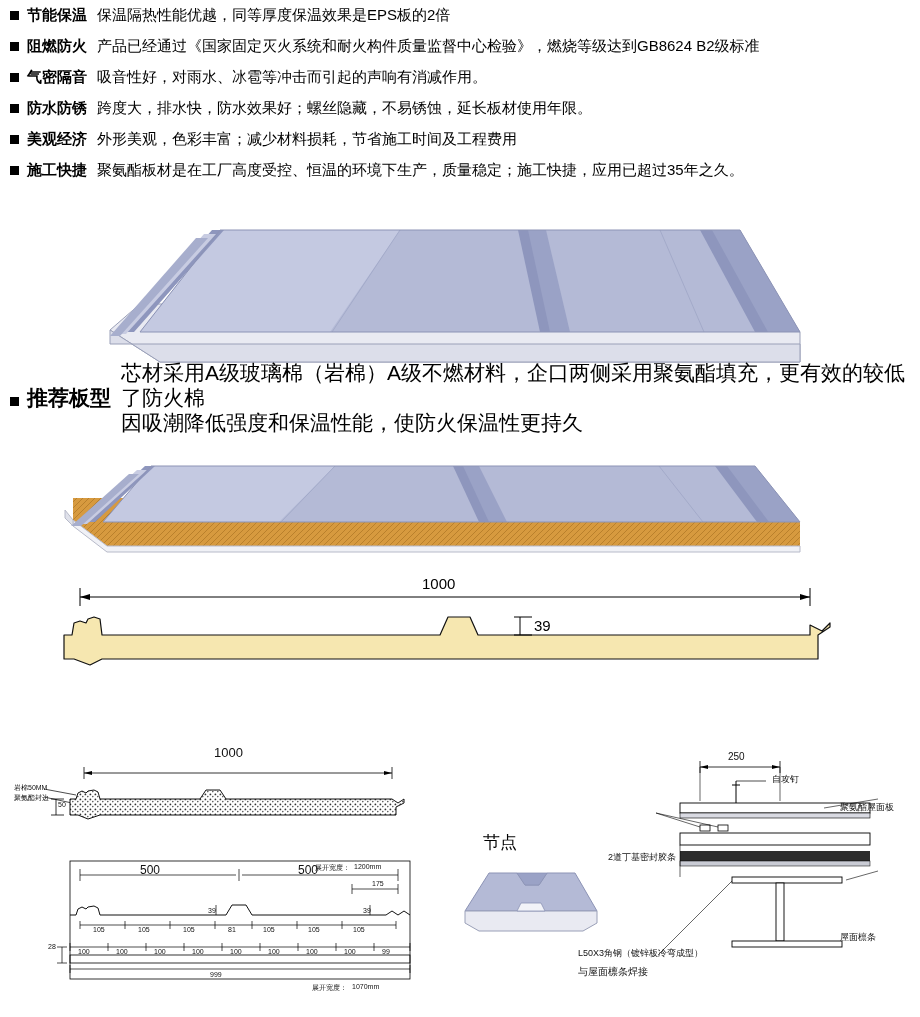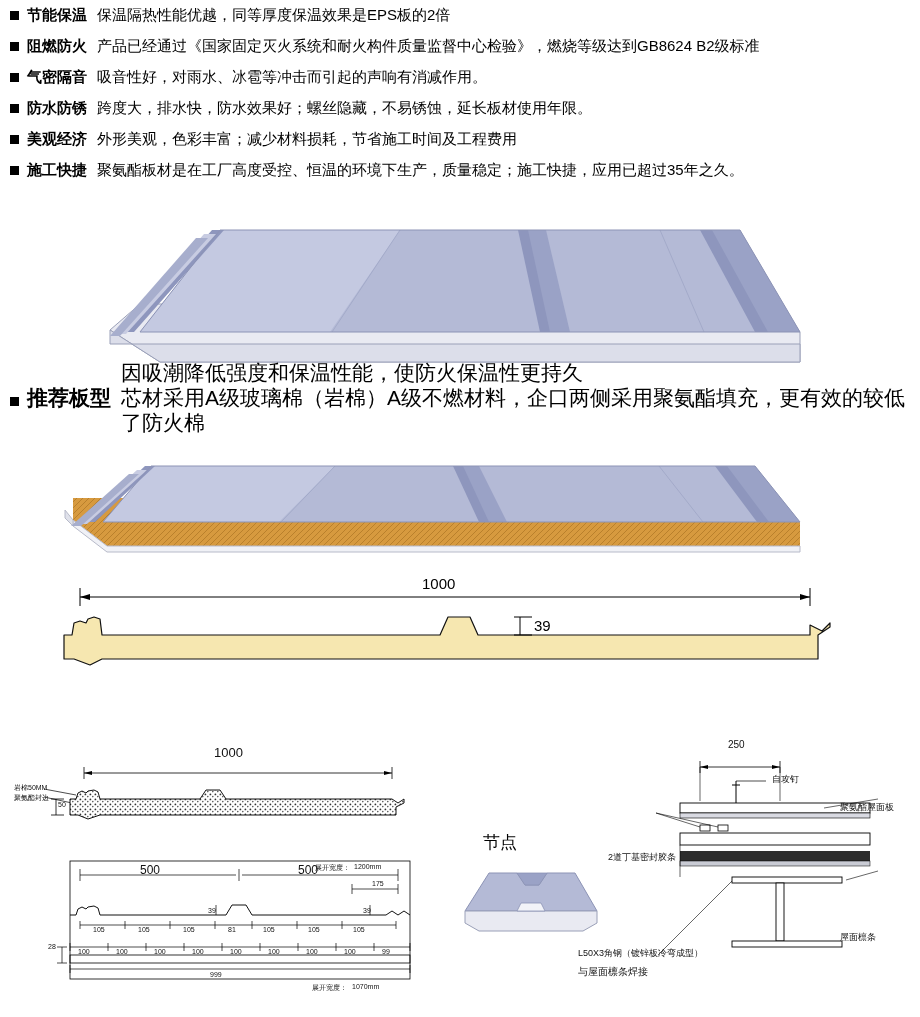--- a/index.html
+++ b/index.html
@@ -181,22 +181,22 @@
   <line x1="560" y1="18" x2="604" y2="120" stroke="#a3aac9" stroke-width="1"></line>
 
   <polygon points="120,18 640,18 700,120 40,120" fill="none" stroke="#8c93b5" stroke-width="1"></polygon>
 </svg>
 </div>
 
 <div class="rec-row">
   <span class="bullet"></span>
   <span class="feat-title">推荐板型</span>
   <span style="display:inline-block;">
+    <span style="display:block;">芯材采用A级玻璃棉（岩棉）A级不燃材料，企口两侧采用聚氨酯填充，更有效的较低了防火棉</span>
     <span style="display:block;">因吸潮降低强度和保温性能，使防火保温性更持久</span>
-    <span style="display:block;">芯材采用A级玻璃棉（岩棉）A级不燃材料，企口两侧采用聚氨酯填充，更有效的较低了防火棉</span>
   </span>
 </div>
 
 <div class="panel-img-2">
 <svg width="790" height="110" viewBox="0 0 790 110">
   <defs>
     <pattern id="wool" width="6" height="6" patternUnits="userSpaceOnUse">
       <rect width="6" height="6" fill="#d79a3f"></rect>
       <path d="M0,6 L6,0 M-1,1 L1,-1 M5,7 L7,5" stroke="#b9802c" stroke-width="1"></path>
     </pattern>
@@ -411,21 +411,21 @@
 
     <rect x="92" y="136" width="110" height="6" fill="#fff" stroke="#000" stroke-width="0.9"></rect>
     <rect x="136" y="142" width="8" height="58" fill="#fff" stroke="#000" stroke-width="0.9"></rect>
     <rect x="92" y="200" width="110" height="6" fill="#fff" stroke="#000" stroke-width="0.9"></rect>
     <line x1="206" y1="139" x2="238" y2="130" stroke="#000" stroke-width="0.6"></line>
 
     <line x1="18" y1="214" x2="92" y2="140" stroke="#000" stroke-width="0.6"></line>
     <line x1="40" y1="104" x2="40" y2="136" stroke="#000" stroke-width="0.6"></line>
   </svg>
 
-  <div class="tiny tiny7" style="left:728px; top:4px; font-size:10px;">250</div>
+  <div class="tiny tiny7" style="left:728px; top:16px; font-size:10px;">250</div>
   <div class="tiny tiny7" style="left:772px; top:38px; font-size:9px;text-align:right;">自攻钉</div>
   <div class="tiny tiny7" style="left:840px; top:66px; font-size:9px;">聚氨酯屋面板</div>
   <div class="tiny tiny7" style="left:608px; top:116px; font-size:9px;">2道丁基密封胶条</div>
   <div class="tiny tiny7" style="left:840px; top:196px; font-size:9px;">屋面檩条</div>
   <div class="tiny tiny7" style="left:578px; top:212px; font-size:9px;">L50X3角钢（镀锌板冷弯成型）</div>
   <div class="tiny tiny7" style="left:578px; top:230px; font-size:10px;">与屋面檩条焊接</div>
 
 </div>
 
 </body></html>

